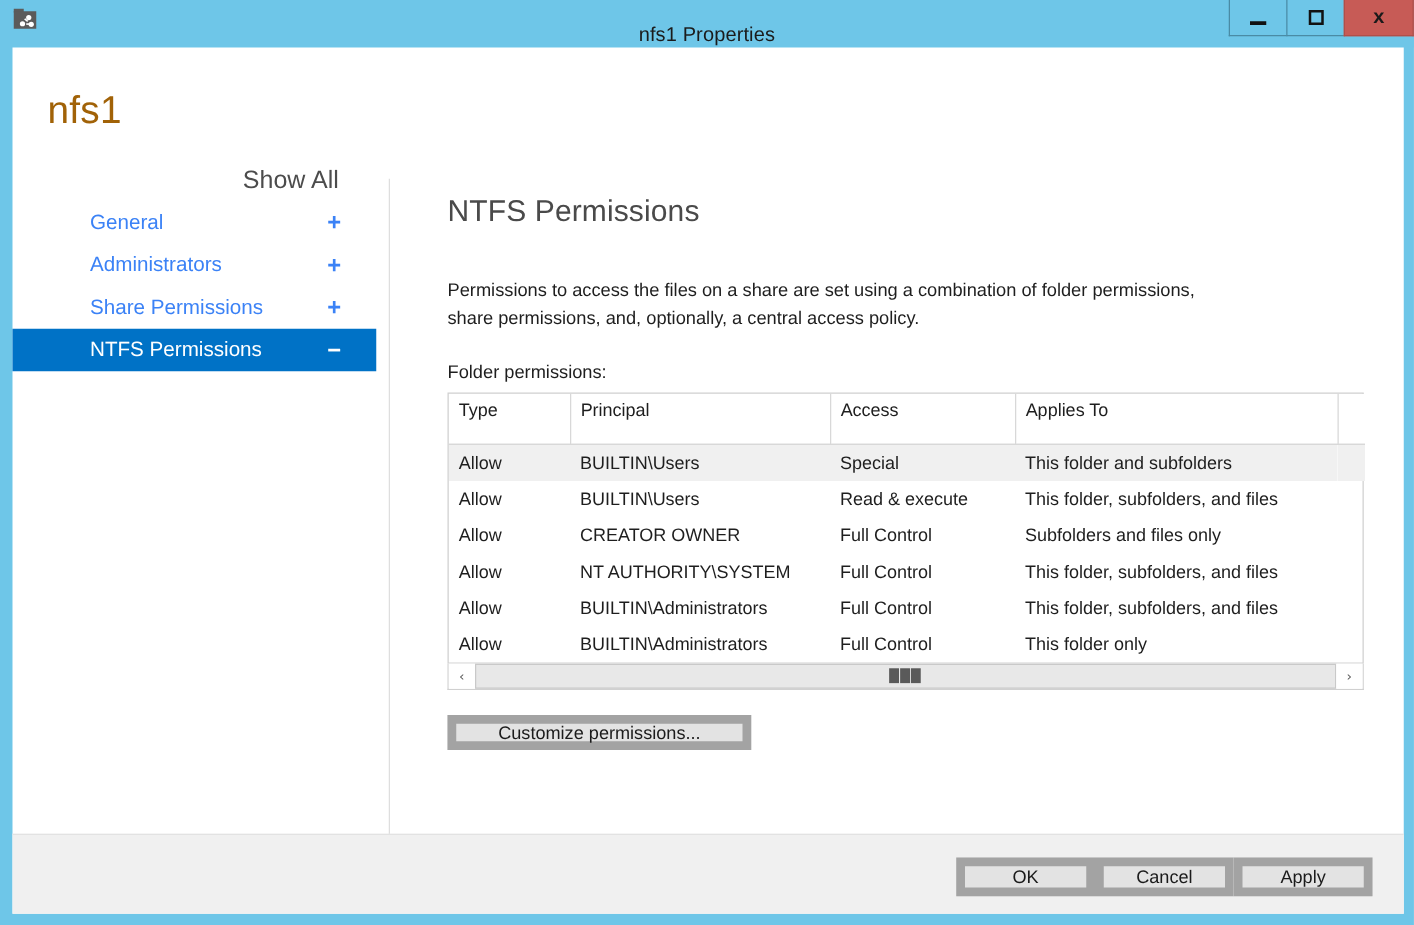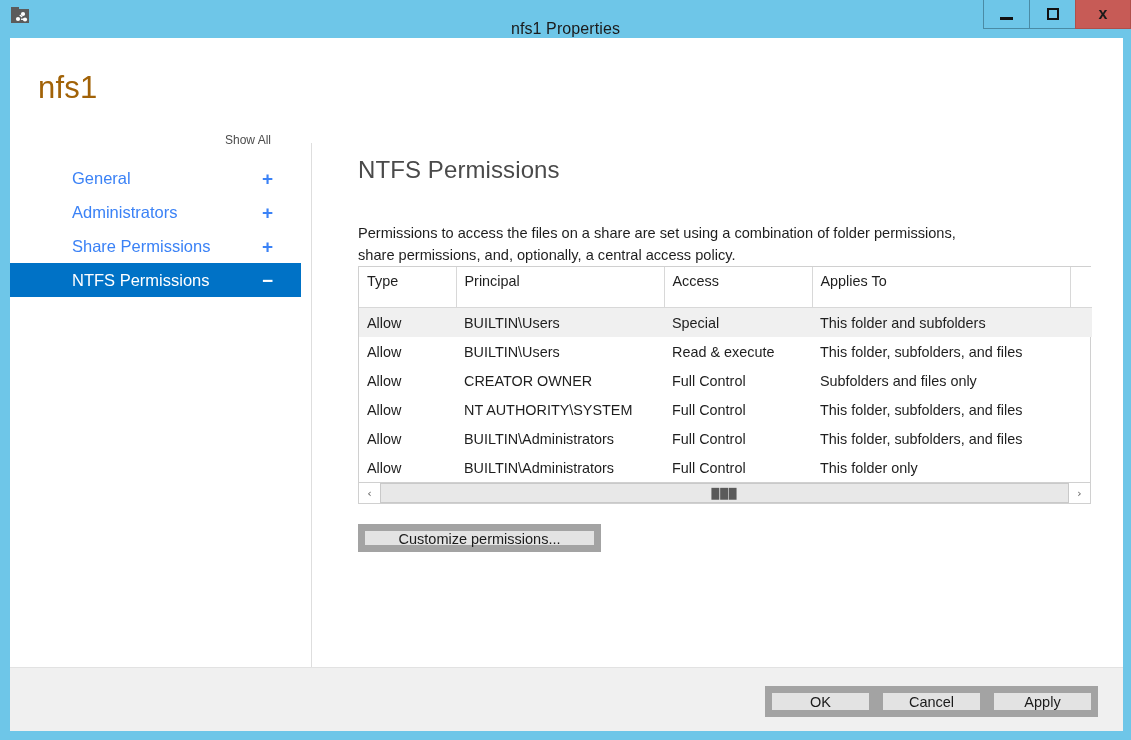--- a/index.html
+++ b/index.html
@@ -121,21 +121,21 @@
   .nav {
     position: absolute;
     left: 0;
     top: 95px;
     width: 291px;
   }
   .nav-showall {
     position: absolute;
     right: 30px;
     top: 0;
-    font-size: 12px;
+    font-size: 20px;
     color: #4c4c4c;
   }
   .nav-list {
     position: absolute;
     left: 0;
     top: 28px;
     width: 291px;
   }
   .nav-item {
     position: relative;
@@ -375,20 +375,21 @@
           <span class="nav-sign">−</span>
         </div>
 
       </div>
     </div>
     <div class="nav-divider"></div>
 
     <div class="content">
       <h2 class="content-title">NTFS Permissions</h2>
       <p class="content-desc">Permissions to access the files on a share are set using a combination of folder permissions, share permissions, and, optionally, a central access policy.</p>
+      <div class="content-sublabel">Folder permissions:</div>
 
       <div class="table-wrap">
         <table class="perm">
           <colgroup>
             <col class="col-type">
               <col class="col-princ">
               <col class="col-access">
               <col class="col-applies">
               <col class="col-extra">
           </colgroup>

